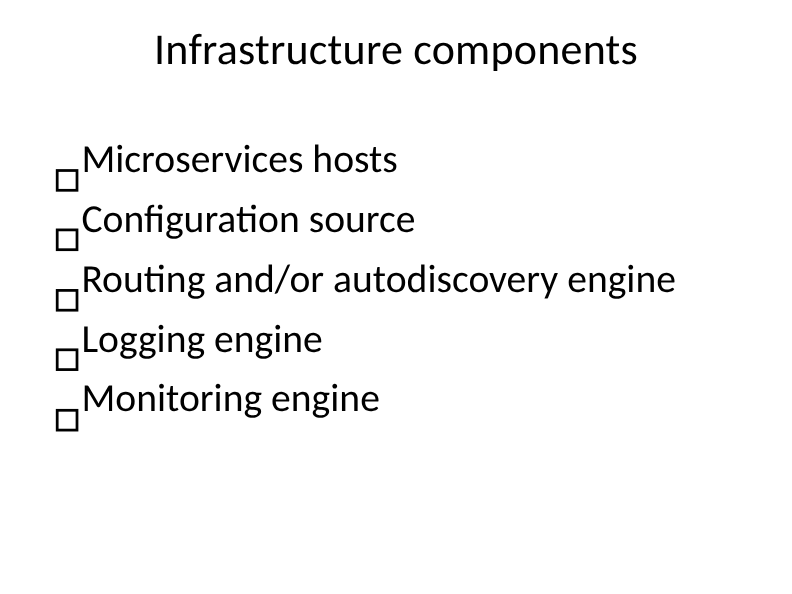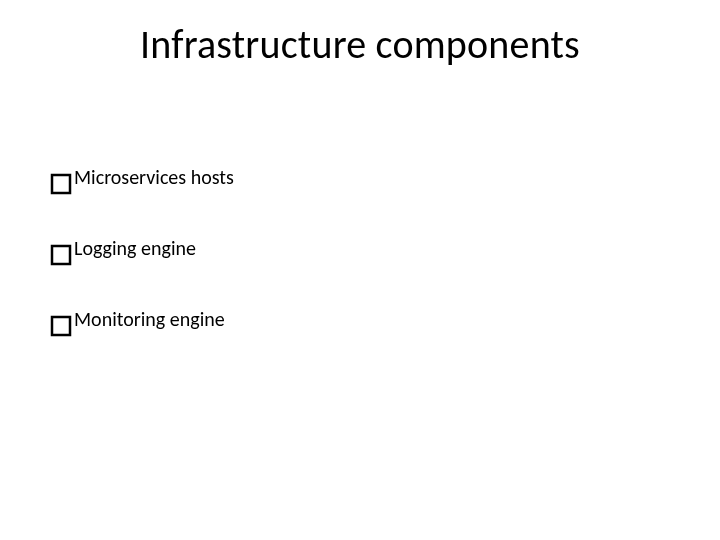--- a/index.html
+++ b/index.html
@@ -28,25 +28,24 @@
     letter-spacing: 0.2px;
   }
   .body {
     position: absolute;
     top: 120px;
     left: 50px;
     width: 620px;
   }
   .item {
     display: flex;
-    align-items: center;
+    align-items: flex-end;
     margin-bottom: 6px;
-    font-size: 20px;
+    font-size: 36px;
     line-height: 1.35;
-    margin-top: 44px;
   }
   .bullet {
     flex: 0 0 auto;
     margin-right: 2px;
     position: relative;
     top: 6px;
   }
   .bullet svg {
     display: block;
   }
@@ -65,21 +64,37 @@
 
     <div class="item">
       <span class="bullet">
         <svg width="22" height="22" viewBox="0 0 22 22">
             <rect x="2" y="2" width="18" height="18" fill="none" stroke="#000" stroke-width="2.5"></rect>
           </svg>
       </span>
       <span class="label">Microservices hosts</span>
     </div>
 
+    <div class="item">
+      <span class="bullet">
+        <svg width="22" height="22" viewBox="0 0 22 22">
+            <rect x="2" y="2" width="18" height="18" fill="none" stroke="#000" stroke-width="2.5"></rect>
+          </svg>
+      </span>
+      <span class="label">Configuration source</span>
+    </div>
 
+    <div class="item">
+      <span class="bullet">
+        <svg width="22" height="22" viewBox="0 0 22 22">
+            <rect x="2" y="2" width="18" height="18" fill="none" stroke="#000" stroke-width="2.5"></rect>
+          </svg>
+      </span>
+      <span class="label">Routing and/or autodiscovery engine</span>
+    </div>
 
     <div class="item">
       <span class="bullet">
         <svg width="22" height="22" viewBox="0 0 22 22">
             <rect x="2" y="2" width="18" height="18" fill="none" stroke="#000" stroke-width="2.5"></rect>
           </svg>
       </span>
       <span class="label">Logging engine</span>
     </div>
 

